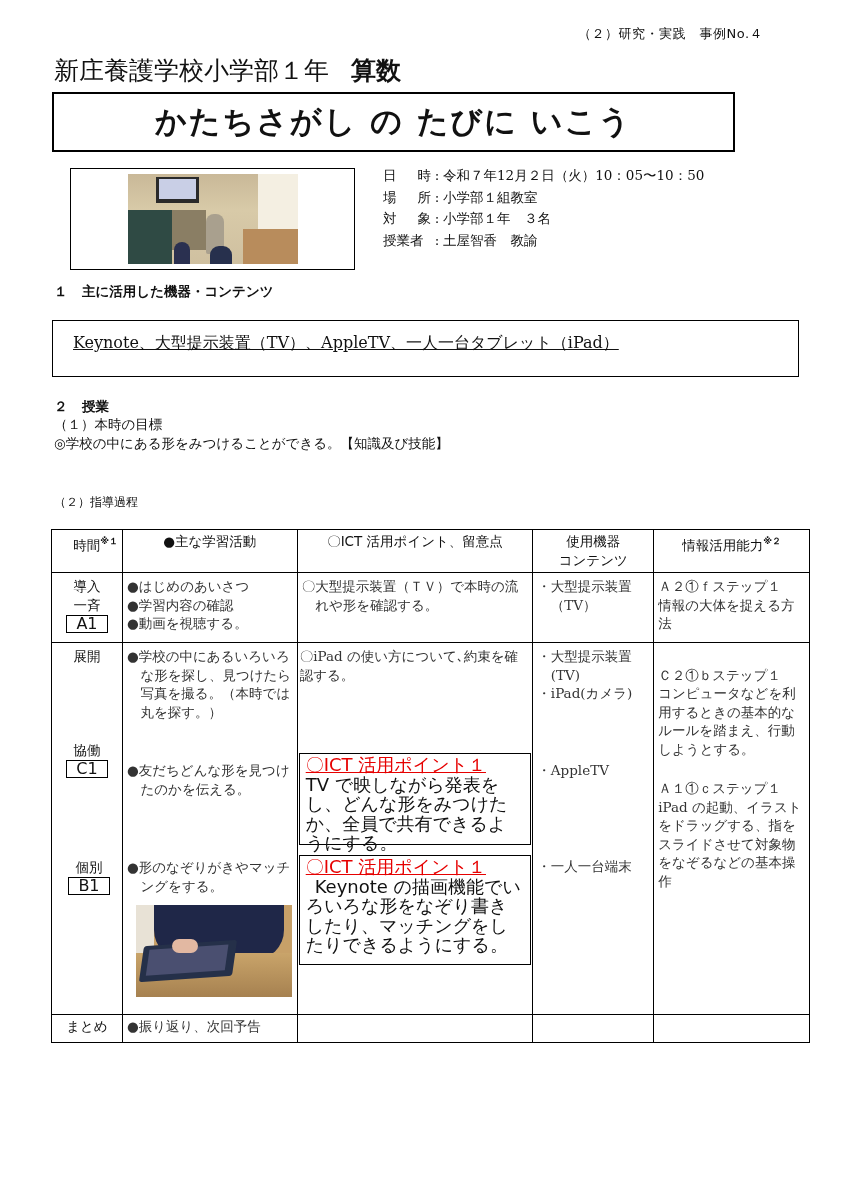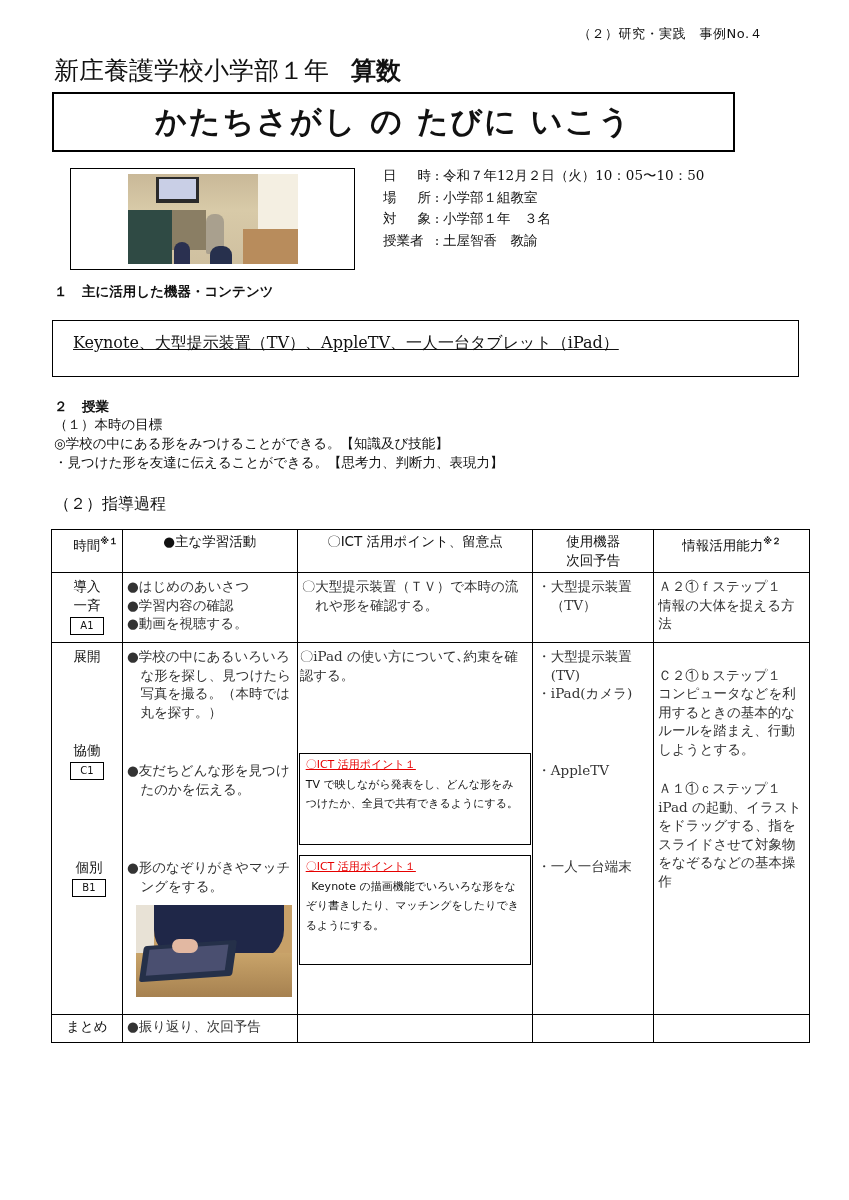--- a/index.html
+++ b/index.html
@@ -33,38 +33,38 @@
   .info-key { width: 48px; display: flex; justify-content: space-between; }
   .info-colon { width: 12px; text-align: center; }
 
   .h-section { font-size: 13.5px; font-weight: bold; white-space: nowrap; }
   .h-section .num { display: inline-block; width: 28px; }
   .sec1 { left: 54px; top: 283px; }
   .content-box { left: 52px; top: 320px; width: 747px; height: 57px; border: 1.5px solid #000; padding: 12px 20px; font-size: 16px; text-decoration: underline; }
 
   .sec2 { left: 54px; top: 398px; }
   .goal-lines { left: 54px; top: 415px; font-size: 13.5px; line-height: 19px; white-space: nowrap; }
-  .process-head { left: 54px; top: 494px; font-size: 16px; }
+  .process-head { left: 54px; top: 494px; font-size: 12px; }
 
   table.plan { position: absolute; left: 51px; top: 529px; width: 759px; border-collapse: collapse; }
   table.plan td, table.plan th { border: 1.5px solid #000; vertical-align: top; }
   table.plan th { font-weight: normal; font-size: 13.5px; height: 40px; padding: 2px 4px; text-align: center; line-height: 19px; }
   .col-time { width: 71px; }
   .col-act { width: 175px; }
   .col-ict { width: 236px; }
   .col-dev { width: 121px; }
   .col-abl { width: 156px; }
   sup { font-size: 9px; font-weight: bold; vertical-align: 6px; }
 
   .time-cell { text-align: center; font-size: 13.5px; line-height: 19px; padding-top: 4px; }
-  .code-box { display: inline-block; border: 1.3px solid #000; padding: 0 9px; line-height: 16px; font-size: 10px; }
+  .code-box { display: inline-block; border: 1.3px solid #000; padding: 0 9px; line-height: 16px; font-size: 16px; }
   .cell { font-size: 13.5px; line-height: 18.5px; padding: 4px 4px 4px 4px; color: #333; }
   .act-item { text-indent: -1em; padding-left: 1em; }
   .dev-item { text-indent: -1em; padding-left: 1em; }
-  .ict-box { border: 1.5px solid #000; padding: 1px 6px 6px 6px; font-size: 11px; line-height: 19.5px; color: #111; background: #fff; }
+  .ict-box { border: 1.5px solid #000; padding: 1px 6px 6px 6px; font-size: 18px; line-height: 19.5px; color: #111; background: #fff; }
   .ict-title { color: #e60000; text-decoration: underline; text-decoration-color: #e60000; }
   .ipad-photo { width: 156px; height: 92px; margin-top: 10px; margin-left: 9px; position: relative; overflow: hidden; background: #c7a068; }
   .ipad-photo .shirt { position: absolute; left: 18px; top: 0; width: 130px; height: 55px; background: #1f2748; border-radius: 0 0 30px 30px; }
   .ipad-photo .table-top { position: absolute; left: 0; top: 48px; width: 156px; height: 44px; background: linear-gradient(180deg, #c9a46a, #a68150); }
   .ipad-photo .tablet { position: absolute; left: 6px; top: 38px; width: 92px; height: 36px; background: #253049; transform: skewX(-12deg) rotate(-4deg); border-radius: 3px; }
   .ipad-photo .screen { position: absolute; left: 6px; top: 4px; width: 78px; height: 26px; background: #4a4f70; }
   .ipad-photo .hand { position: absolute; left: 36px; top: 34px; width: 26px; height: 14px; background: #e2b8a2; border-radius: 8px; }
   .ipad-photo .left-wall { position: absolute; left: 0; top: 0; width: 18px; height: 50px; background: #e8e2d6; }
 </style>
 </head>
@@ -135,40 +135,39 @@
 <div class="abs content-box serif">
   <span>Keynote、大型提示装置（TV）、AppleTV、一人一台タブレット（iPad）</span>
 </div>
 
 <div class="abs h-section sec2 sans">
   <span class="num">２</span><span>授業</span>
 </div>
 <div class="abs goal-lines serif">
   <div>（１）本時の目標</div>
   <div>◎学校の中にある形をみつけることができる。【知識及び技能】</div>
-  <div>・見つけた形を友達に伝えることができる。【思考力、判断力、表現力】</div>
 </div>
 <div class="abs process-head serif">（２）指導過程</div>
 
 <table class="plan">
   <colgroup>
     <col class="col-time">
       <col class="col-act">
       <col class="col-ict">
       <col class="col-dev">
       <col class="col-abl">
   </colgroup>
   <tbody>
       <tr>
     <th class="sans" style="text-align:right;"><span>時間</span><sup>※１</sup></th>
     <th class="sans">●主な学習活動</th>
     <th class="sans">〇ICT 活用ポイント、留意点</th>
     <th class="sans">
           <div>使用機器</div>
-          <div>次回予告</div>
+          <div>コンテンツ</div>
         </th>
     <th class="sans"><span>情報活用能力</span><sup>※２</sup></th>
   </tr>
 
   <tr style="height:70px;">
     <td class="time-cell sans">
       <div>導入</div>
       <div>一斉</div>
       <span class="code-box">A1</span>
     </td>

